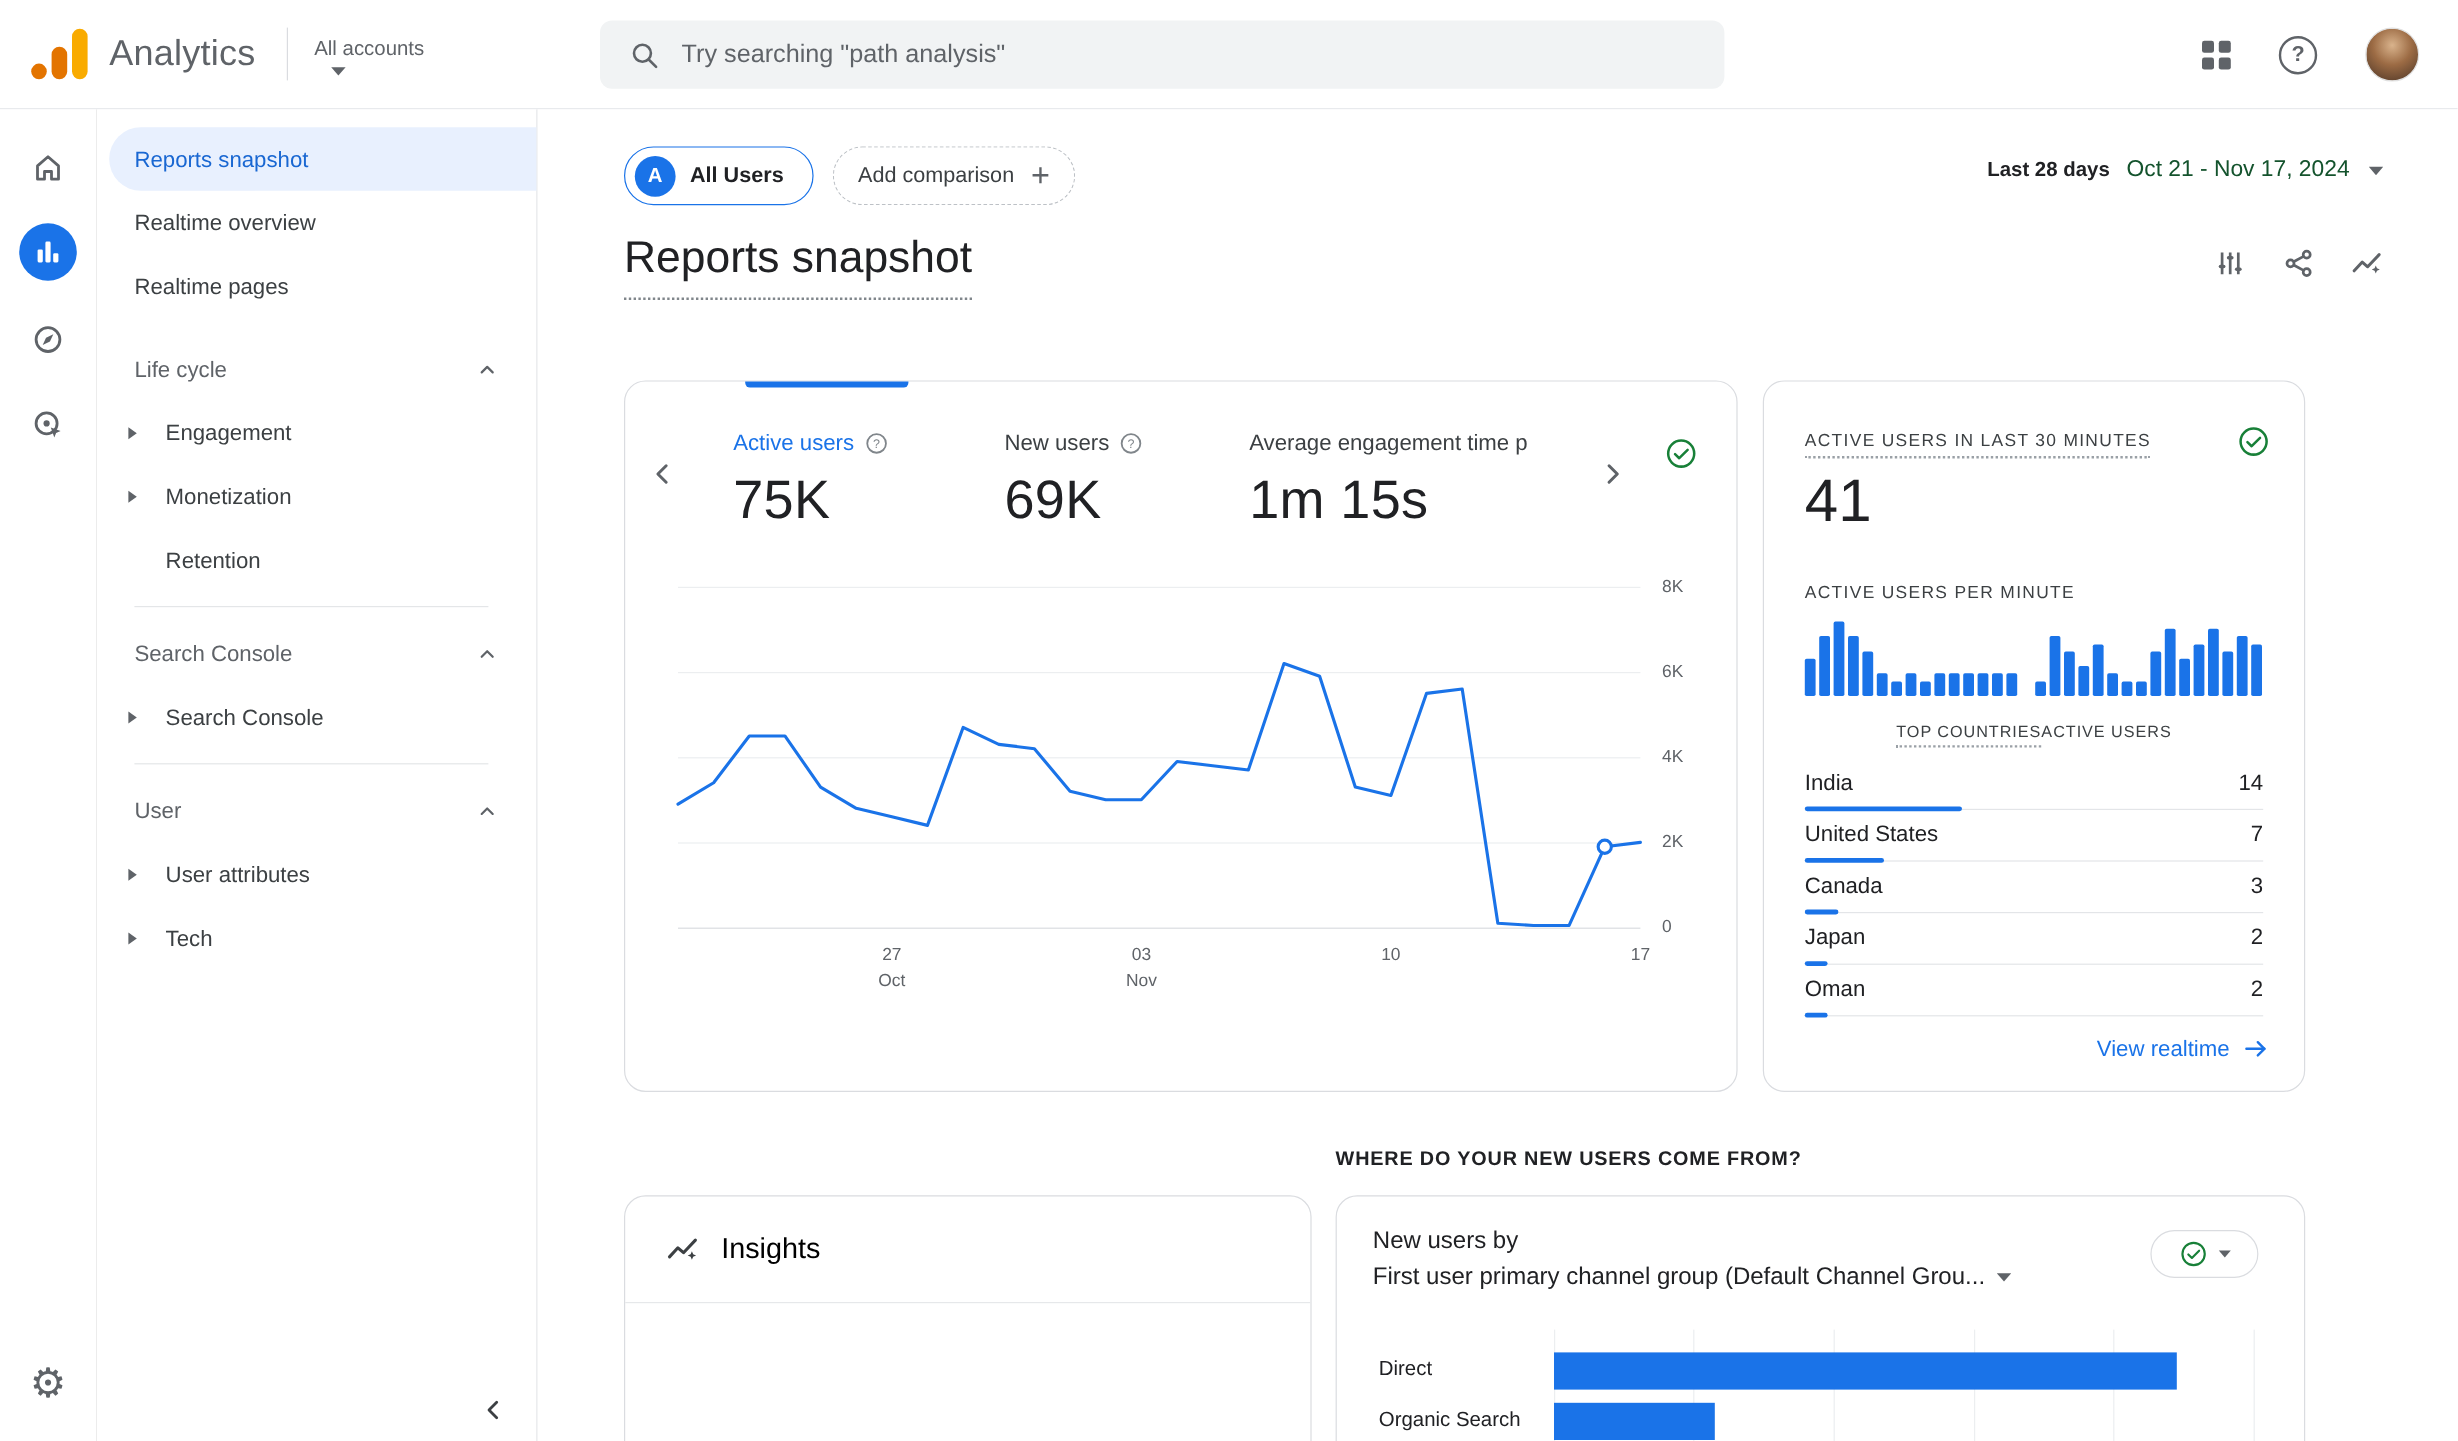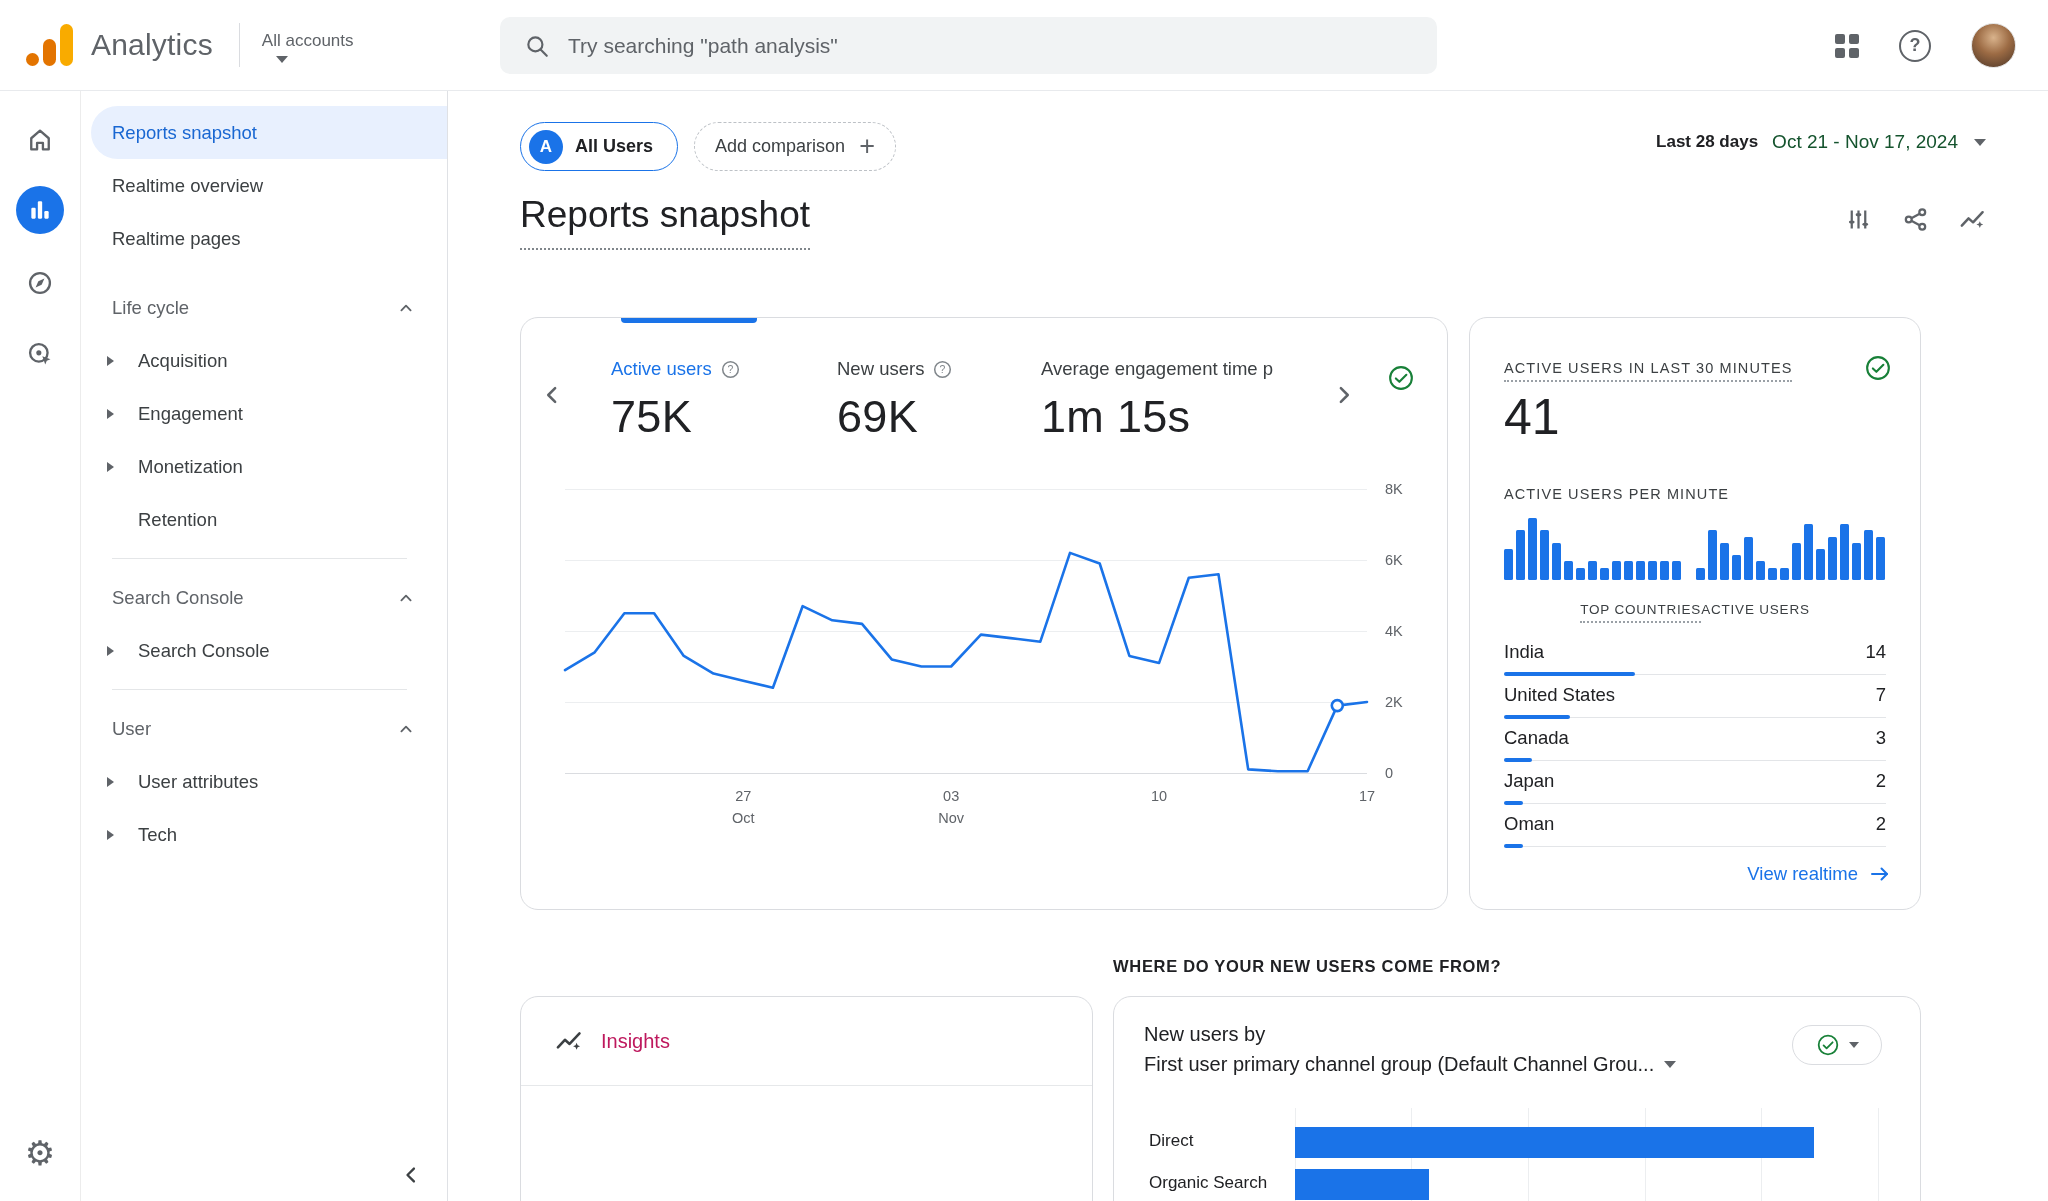--- a/index.html
+++ b/index.html
@@ -123,21 +123,21 @@
   .rt-link{position:absolute;right:28px;top:544px;display:flex;align-items:center;gap:10px;
     color:#1a73e8;font-size:18.5px;font-weight:500}
 
   .section-heading{position:absolute;left:665px;top:866px;font-size:16.5px;font-weight:600;
     letter-spacing:.7px;color:#202124}
 
   
   .insights-card{position:absolute;left:72px;top:905px;width:573px;height:600px}
   .insights-header{position:absolute;top:0;left:0;right:0;height:89px;display:flex;align-items:center;
     gap:18px;padding:0 34px;border-bottom:1px solid #e6e8ea}
-  .insights-title{font-size:20px;color:#be185d}
+  .insights-title{font-size:24px;color:#000000}
   .insights-body{position:absolute;top:162px;left:0;right:0;text-align:center;font-size:18.5px;color:#202124}
 
   
   .nu-card{position:absolute;left:665px;top:905px;width:808px;height:600px}
   .nu-title1{position:absolute;left:30px;top:26px;font-size:20px;color:#202124}
   .nu-title2{position:absolute;left:30px;top:56px;font-size:20px;color:#202124;display:flex;
     align-items:center;gap:10px;white-space:nowrap}
   .nu-pill{position:absolute;right:38px;top:28px;width:90px;height:40px;border:1px solid #dadce0;
     border-radius:20px;display:flex;align-items:center;justify-content:center;gap:9px;background:#fff}
   #nu-chart{position:absolute;left:0;right:14px;top:111px;bottom:0}
@@ -216,24 +216,20 @@
 <nav class="sidebar" data-interactable="false">
   <div class="side-item selected" data-interactable="true">Reports snapshot</div>
   <div class="side-item" data-interactable="true">Realtime overview</div>
   <div class="side-item" data-interactable="true">Realtime pages</div>
   <div id="sidebar-sections">
       <div class="side-section first" data-interactable="true">
         <span data-interactable="false">Life cycle</span>
         <svg data-interactable="false" viewBox="0 0 24 24" width="22" height="22" fill="none" stroke="#5f6368" stroke-width="2" stroke-linecap="round" stroke-linejoin="round">
           <polyline points="7,14.5 12,9.5 17,14.5"></polyline>
         </svg>
-      </div>
-      <div class="side-item side-sub" data-interactable="true">
-        <span class="tri" data-interactable="false"></span>
-        <span data-interactable="false">Acquisition</span>
       </div>
       <div class="side-item side-sub" data-interactable="true">
         <span class="tri" data-interactable="false"></span>
         <span data-interactable="false">Engagement</span>
       </div>
       <div class="side-item side-sub" data-interactable="true">
         <span class="tri" data-interactable="false"></span>
         <span data-interactable="false">Monetization</span>
       </div>
       <div class="side-item side-sub" data-interactable="true">

